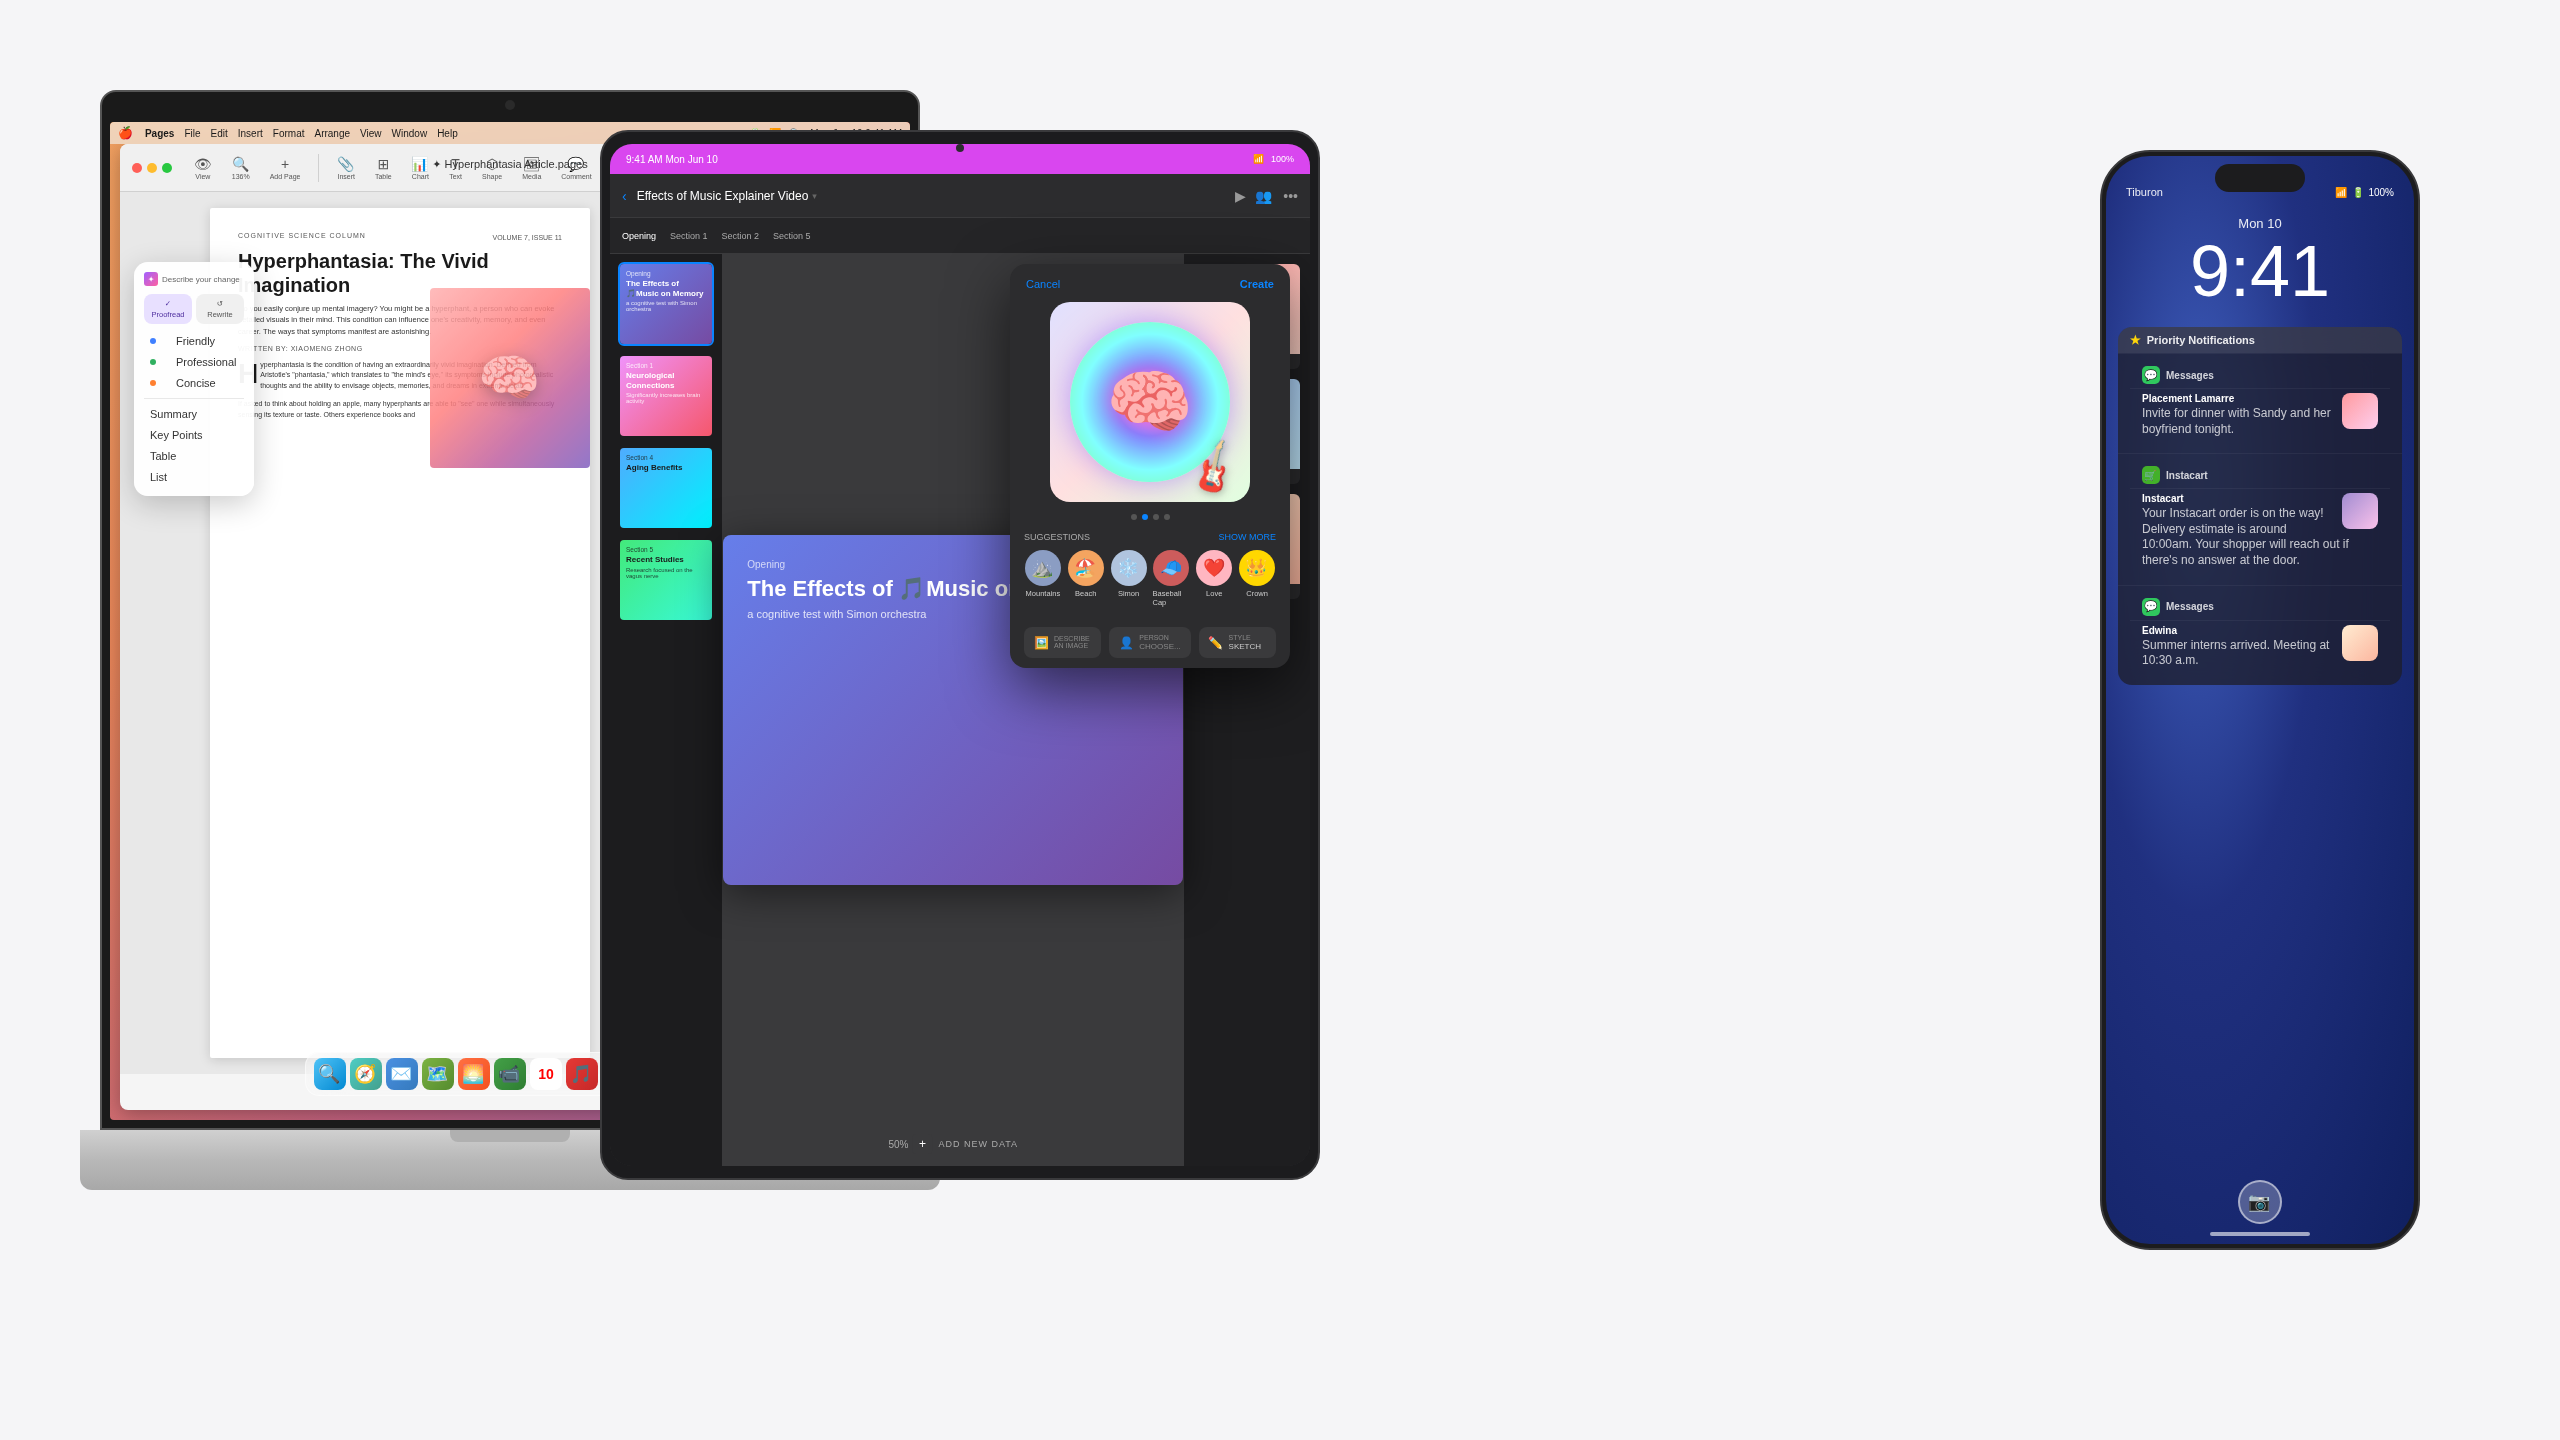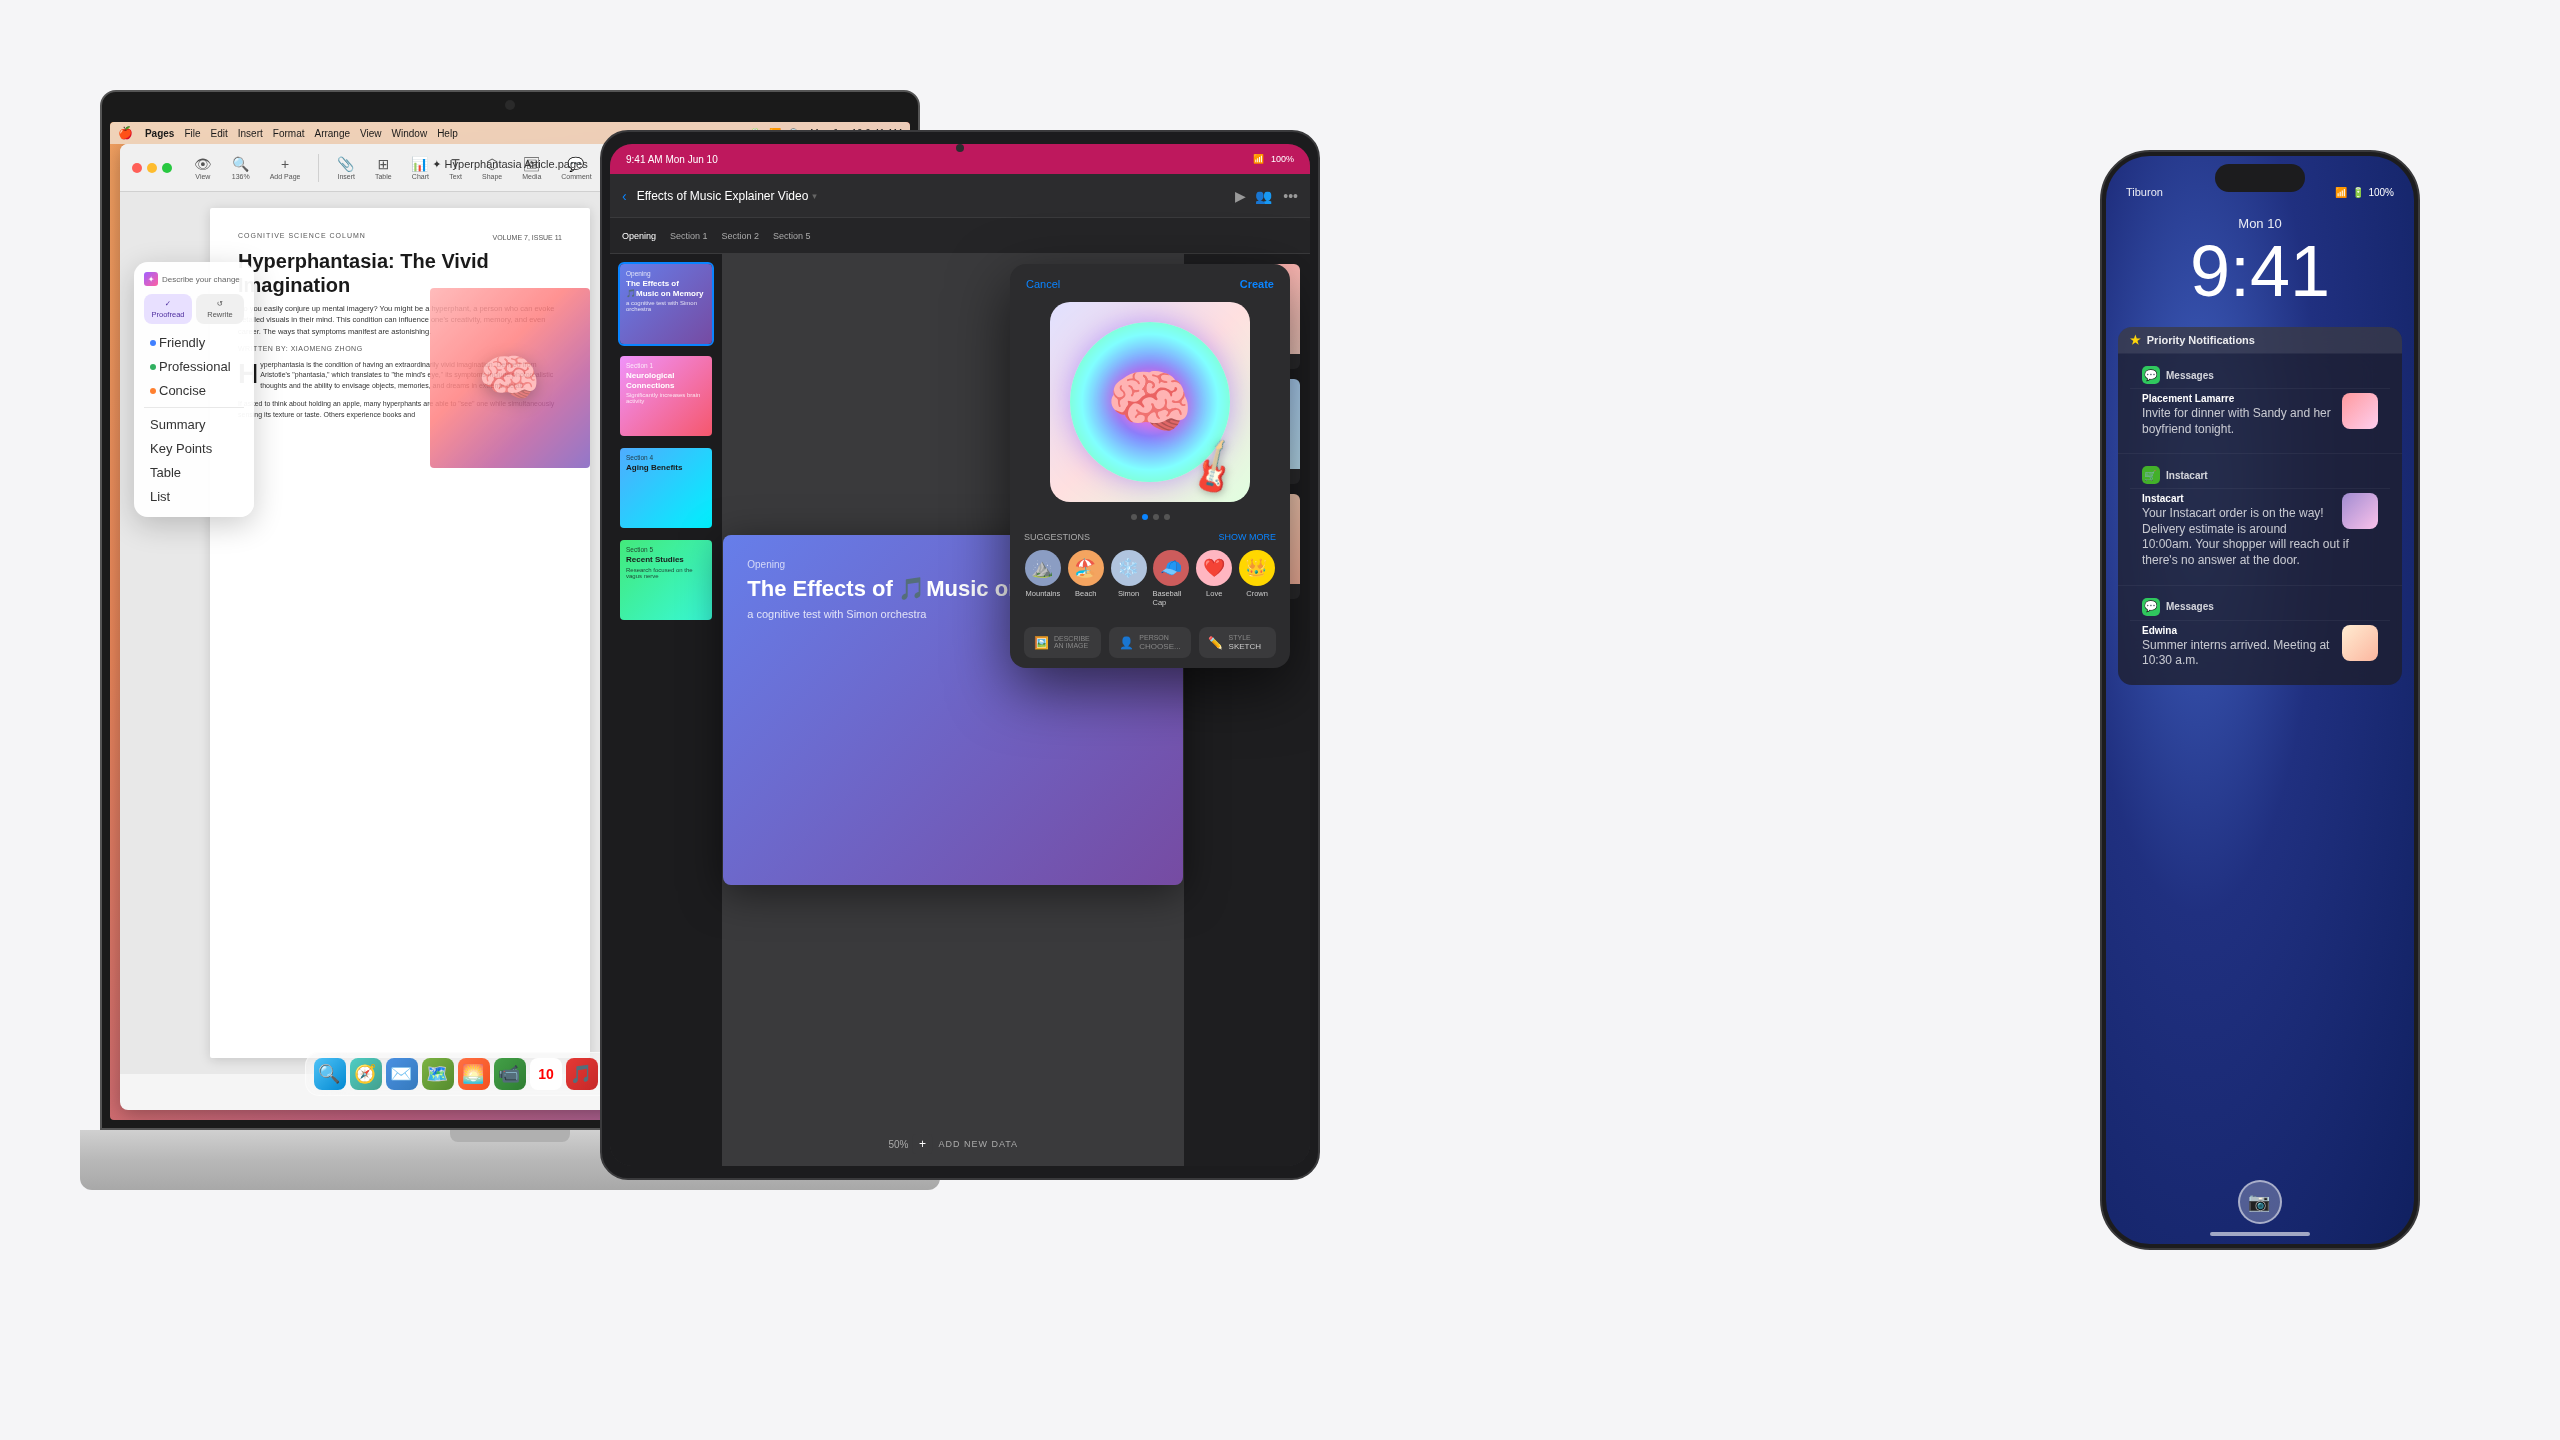--- a/index.html
+++ b/index.html
@@ -245,27 +245,27 @@
     .wt-btn-active {
       background: #e8e0ff;
       color: #5030a0;
     }
     .wt-btn-inactive {
       background: #f0f0f0;
       color: #555;
     }
     .wt-options { display: flex; flex-direction: column; gap: 3px; }
     .wt-option {
-      font-size: 13px;
+      font-size: 11px;
       padding: 3px 6px;
       border-radius: 6px;
       color: #333;
       display: flex;
       align-items: center;
-      gap: 3px;
+      gap: 20px;
       cursor: pointer;
     }
     .wt-dot { width: 6px; height: 6px; border-radius: 50%; }
     .wt-dot-blue { background: #4080ff; }
     .wt-dot-green { background: #30b060; }
     .wt-dot-orange { background: #ff8030; }
 
     .pages-sidebar {
       width: 220px;
       background: #f8f8f8;
@@ -372,21 +372,21 @@
     .ipad-app {
       position: absolute;
       inset: 0;
       background: #2c2c2e;
       display: flex;
       flex-direction: column;
     }
 
     .ipad-statusbar {
       height: 30px;
-      background: #be185d;
+      background: #d946ef;
       display: flex;
       align-items: center;
       padding: 0 16px;
       font-size: 10px;
       color: white;
     }
     .ipad-status-right { margin-left: auto; display: flex; gap: 6px; font-size: 9px; }
 
     .keynote-toolbar {
       height: 44px;

